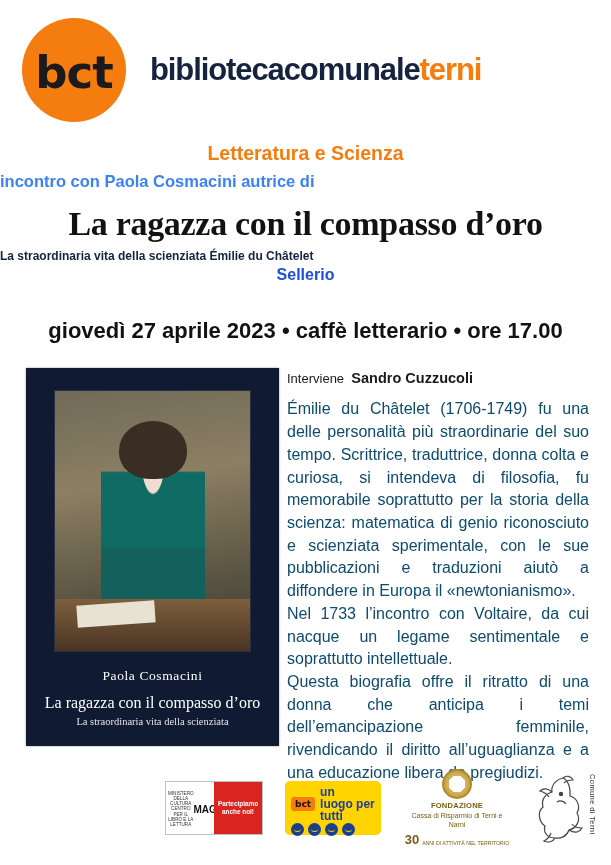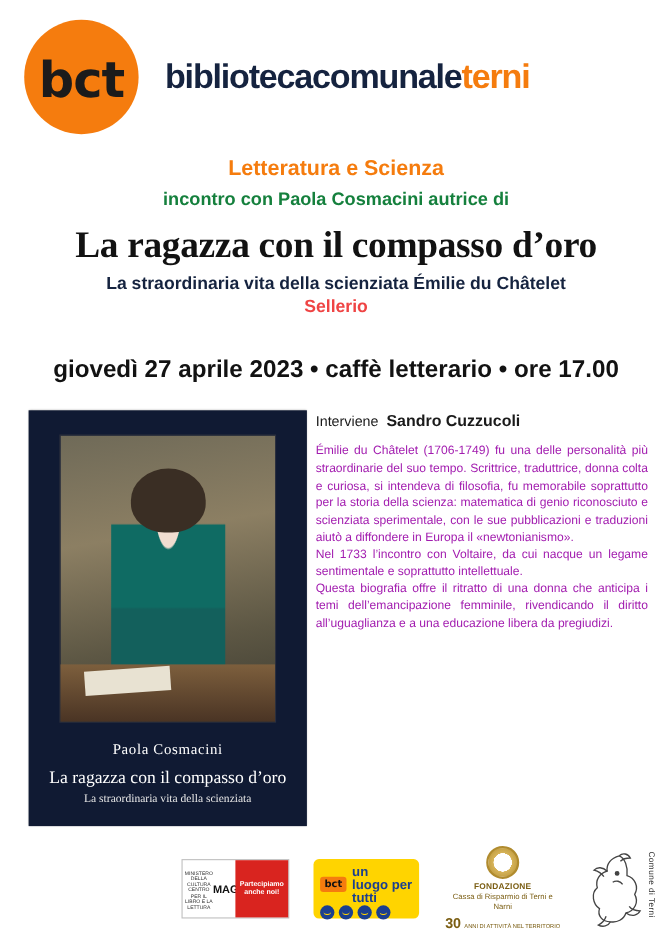--- a/index.html
+++ b/index.html
@@ -54,48 +54,47 @@
 
   
   .series {
     text-align: center;
     color: #F57C0E;
     font-weight: bold;
     font-size: 19.5px;
     margin-top: 14px;
   }
   .subhead {
-    text-align: center;
-    color: #15803d;
+    text-align: left;
+    color: #3b82f6;
     font-weight: bold;
     font-size: 16.5px;
     margin-top: 7px;
   }
   .booktitle {
     text-align: center;
     font-family: "Liberation Serif", serif;
     font-weight: bold;
     font-size: 34px;
     color: #121212;
     margin-top: 14px;
     letter-spacing: -0.3px;
   }
   .booksub {
-    text-align: center;
-    font-weight: bold;
-    font-size: 16px;
+    font-weight: bold;
+    font-size: 12px;
     color: #15233f;
     margin-top: 6px;
     line-height: 1.28;
   }
   .publisher {
     text-align: center;
     font-weight: bold;
     font-size: 16px;
-    color: #ef4444;
+    color: #1d4ed8;
     margin-top: 2px;
   }
   .when {
     text-align: center;
     font-weight: bold;
     font-size: 22px;
     color: #121212;
     margin-top: 34px;
   }
 
@@ -189,24 +188,24 @@
     padding-left: 8px;
     padding-top: 2px;
   }
   .speaker {
     font-size: 13px;
     color: #1a1a1a;
     margin-bottom: 12px;
   }
   .speaker b { font-size: 14.5px; }
   .blurb {
-    font-size: 11px;
+    font-size: 16px;
     line-height: 1.42;
     text-align: justify;
-    color: #a21caf;
+    color: #0c4a6e;
   }
   .blurb p { margin: 0 0 0 0; }
 
   
   .footer {
     position: absolute;
     left: 0; bottom: 0;
     width: 611px;
     height: 104px;
     display: flex;

